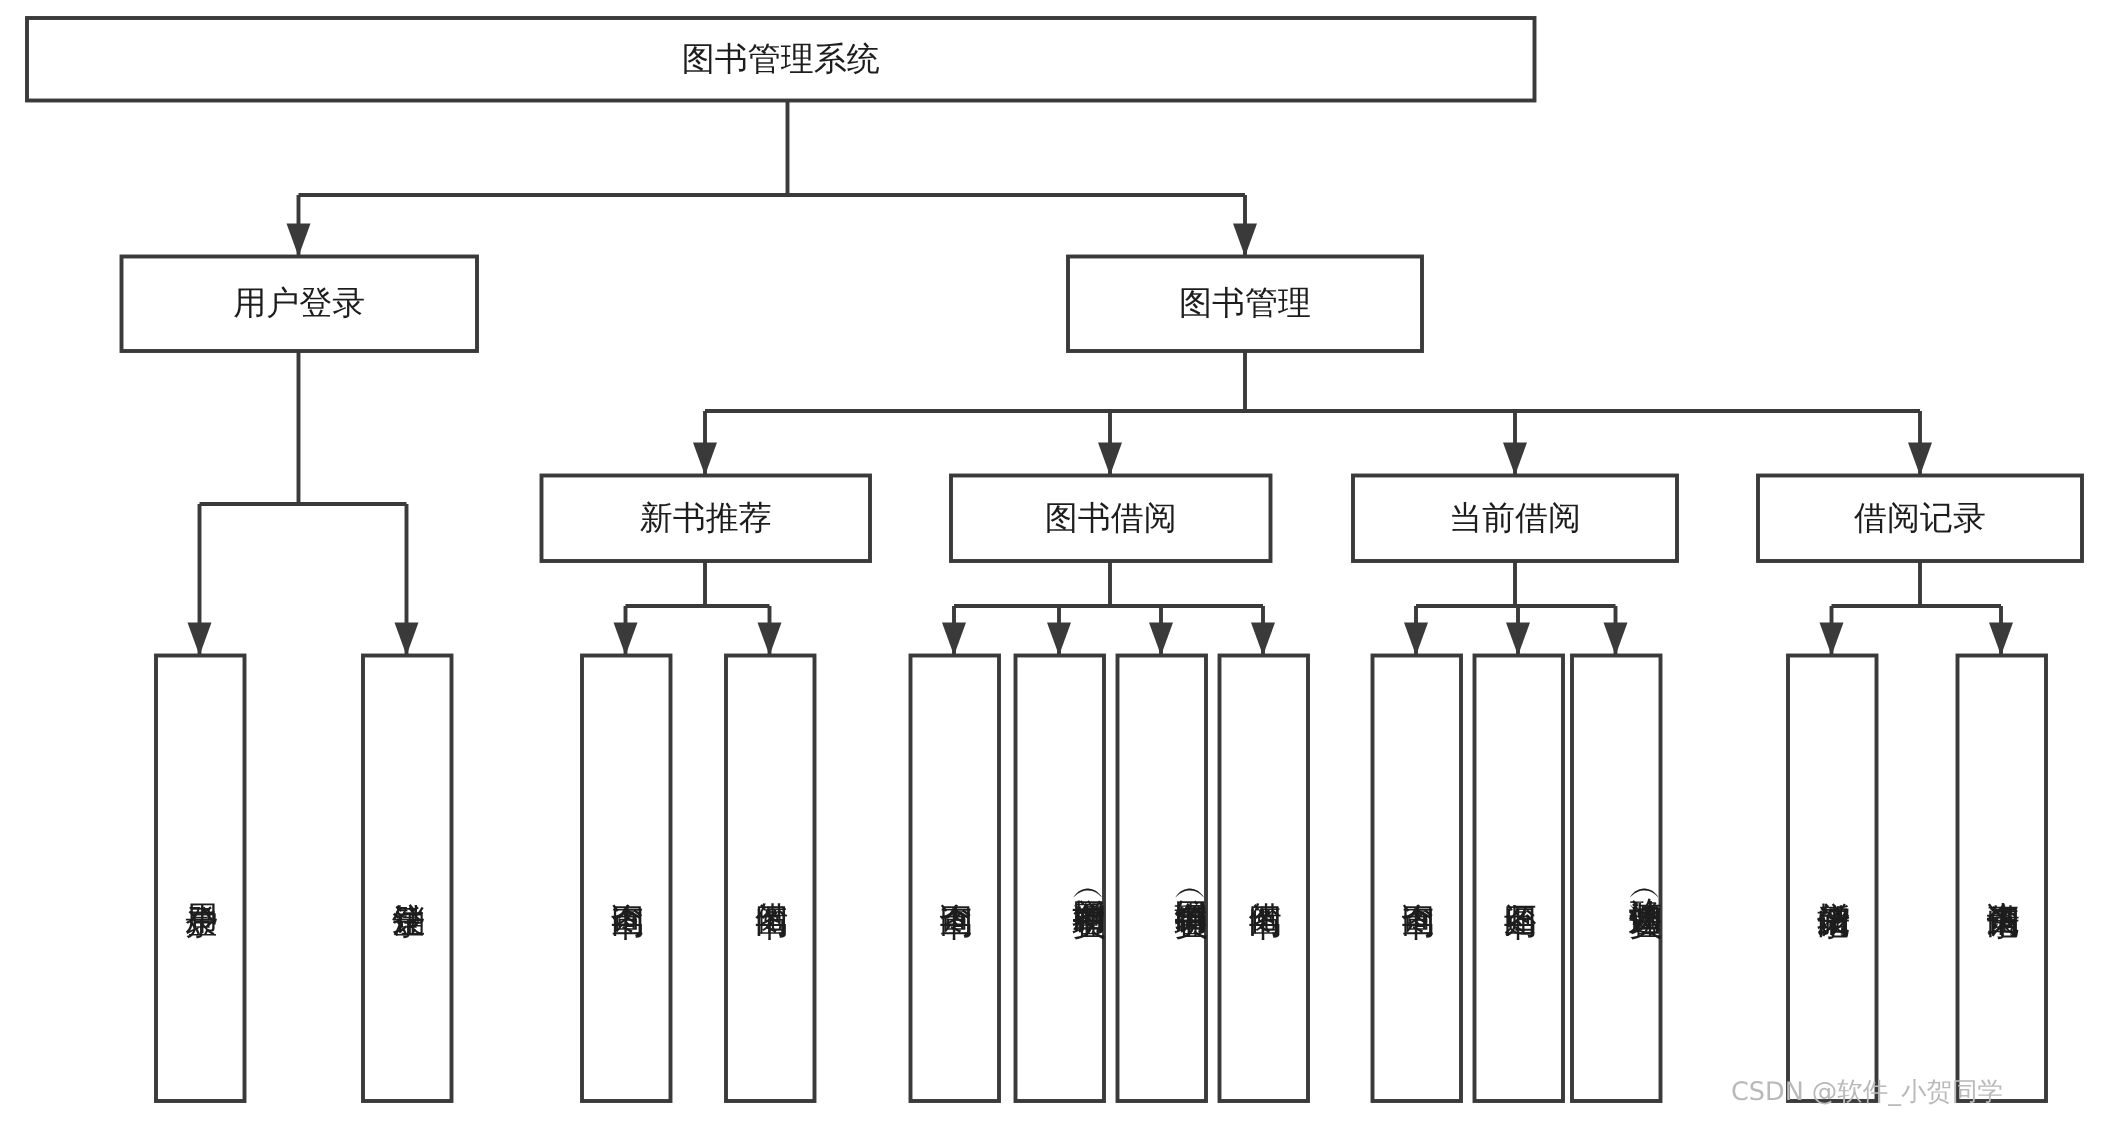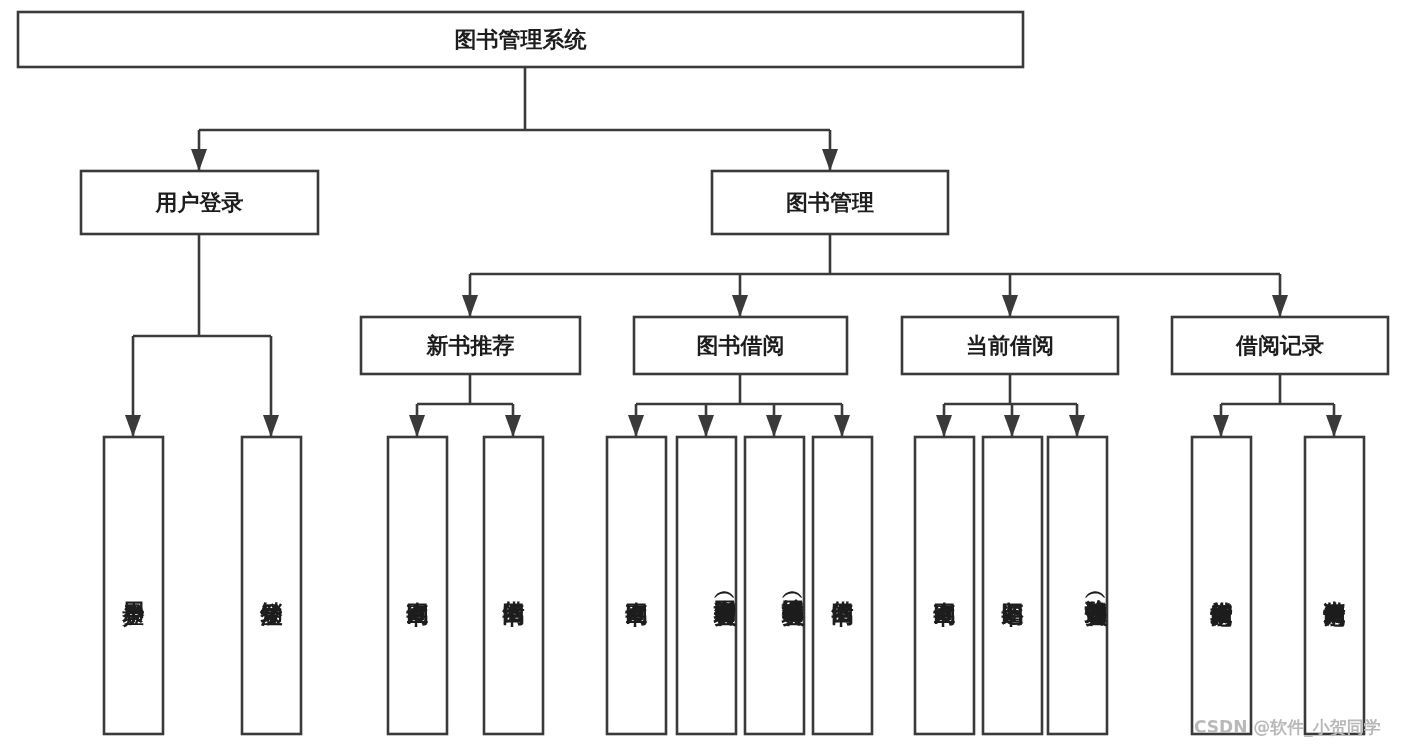--- a/index.html
+++ b/index.html
@@ -10,21 +10,20 @@
   }
   body {
     font-family: "DejaVu Sans", "Liberation Sans", sans-serif;
   }
   #diagram-root {
     position: relative;
     width: 1405px;
     height: 747px;
     background: #ffffff;
     overflow: hidden;
-    font-weight: bold;
   }
   svg.diagram-canvas {
     position: absolute;
     left: 0;
     top: 0;
     width: 1405px;
     height: 747px;
   }
   .node-box {
     fill: #ffffff;
@@ -178,15 +177,15 @@
       <div class="node-label-v" style="left: 677px; top: 445px; width: 59px; height: 281px;">新增图书（管理员）</div>
       <div class="node-label-v" style="left: 745px; top: 445px; width: 59px; height: 281px;">编辑图书（管理员）</div>
       <div class="node-label-v v-center" style="left: 813px; top: 445px; width: 59px; height: 281px;">借阅图书</div>
       <div class="node-label-v v-center" style="left: 915px; top: 445px; width: 59px; height: 281px;">查询图书</div>
       <div class="node-label-v v-center" style="left: 983px; top: 445px; width: 59px; height: 281px;">归还图书</div>
       <div class="node-label-v" style="left: 1048px; top: 445px; width: 59px; height: 281px;">确认归还（管理员）</div>
       <div class="node-label-v v-center" style="left: 1192px; top: 445px; width: 59px; height: 281px;">新增借阅记录</div>
       <div class="node-label-v v-center" style="left: 1305px; top: 445px; width: 59px; height: 281px;">查询借阅记录</div>
     </div>
 
-  <div class="watermark" style="left: 1194px; top: 716px;">CSDN @软件_小贺同学</div>
+  <div class="watermark" style="left: 1154px; top: 716px;">CSDN @软件_小贺同学</div>
 
 </div>
 
 </body></html>

